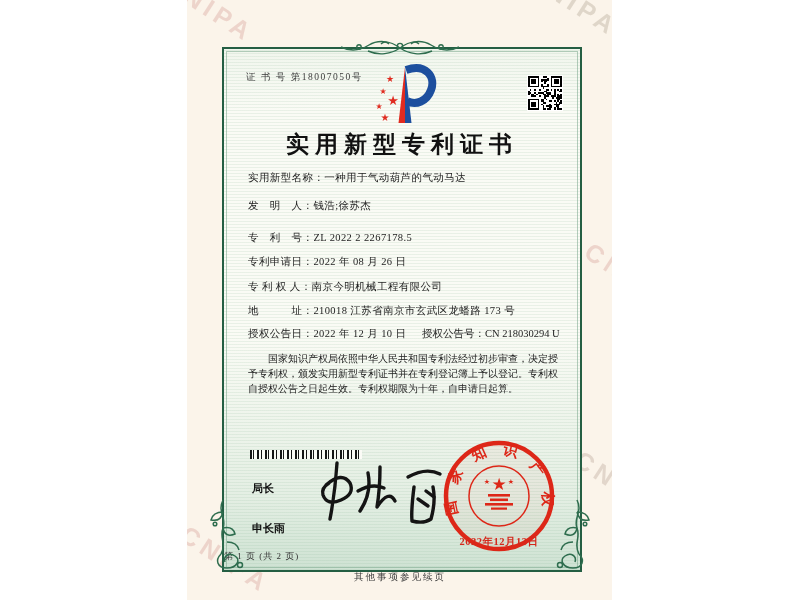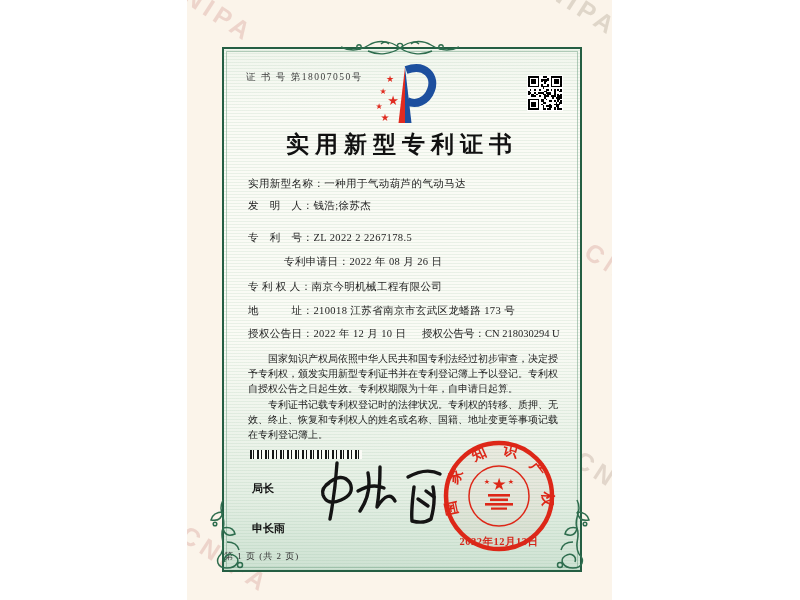--- a/index.html
+++ b/index.html
@@ -32,21 +32,21 @@
 
   .cert-no{position:absolute;left:22px;top:22px;font-size:9.5px;letter-spacing:1.5px;color:#3b3b3b;}
 
   .logo{position:absolute;left:148px;top:12px;width:66px;height:70px;}
   .qr{position:absolute;left:303px;top:26px;width:34px;height:34px;background:#fff;padding:1px;}
 
   .title{position:absolute;left:0;top:80px;width:100%;text-align:center;
     font-size:23px;font-weight:bold;letter-spacing:6px;color:#111;}
 
   .field{position:absolute;left:24px;font-size:10.5px;color:#1d1d1d;letter-spacing:0.4px;white-space:nowrap;}
-  .f0{top:128px;} .f1{top:150px;} .f2{top:182px;} .f3{top:206px;margin-left:36px;}
+  .f0{top:122px;} .f1{top:150px;} .f2{top:182px;} .f3{top:206px;}
   .f4{top:231px;} .f5{top:255px;} .f6{top:278px;}
   .field .lab{display:inline-block;}
   .grant-no{position:absolute;left:198px;top:278px;font-size:10.5px;color:#1d1d1d;white-space:nowrap;}
 
   .paras{position:absolute;left:24px;top:303px;width:310px;color:#222;}
   .paras p{margin:0 0 2px 0;font-size:10px;line-height:14.8px;text-align:justify;text-indent:2em;}
 
   .barcode{position:absolute;left:26px;top:401px;width:112px;height:9px;
     background:repeating-linear-gradient(90deg,#161616 0 2px,#fbfbf6 2px 3px,#161616 3px 4px,#fbfbf6 4px 7px,#161616 7px 9px,#fbfbf6 9px 11px,#161616 11px 12px,#fbfbf6 12px 15px);}
 
@@ -233,21 +233,20 @@
       <div class="field f1"><span class="lab">发　明　人：</span><span>钱浩;徐苏杰</span></div>
       <div class="field f2"><span class="lab">专　利　号：</span><span>ZL 2022 2 2267178.5</span></div>
       <div class="field f3"><span class="lab">专利申请日：</span><span>2022 年 08 月 26 日</span></div>
       <div class="field f4"><span class="lab">专 利 权 人：</span><span>南京今明机械工程有限公司</span></div>
       <div class="field f5"><span class="lab">地　　　址：</span><span>210018 江苏省南京市玄武区龙蟠路 173 号</span></div>
       <div class="field f6"><span class="lab">授权公告日：</span><span>2022 年 12 月 10 日</span></div>
       <div class="grant-no"><span class="lab">授权公告号：</span><span>CN 218030294 U</span></div>
 
       <div class="paras">
         <p>国家知识产权局依照中华人民共和国专利法经过初步审查，决定授予专利权，颁发实用新型专利证书并在专利登记簿上予以登记。专利权自授权公告之日起生效。专利权期限为十年，自申请日起算。</p>
-        <p>专利证书记载专利权登记时的法律状况。专利权的转移、质押、无效、终止、恢复和专利权人的姓名或名称、国籍、地址变更等事项记载在专利登记簿上。</p>
       </div>
 
       <div class="barcode"></div>
 
       <div class="issuer-title">局长</div>
       <div class="issuer-name">申长雨</div>
 
       <svg class="signature" viewBox="0 0 160 92">
         <g fill="none" stroke="#141414" stroke-width="3.4" stroke-linecap="round" stroke-linejoin="round">
           <path d="M30,34 q16,-14 24,-2 q5,11 -9,17 q-14,6 -18,-5 q-2,-7 6,-12"></path>
@@ -314,14 +313,15 @@
         <path d="M16,2 C10,14 20,20 16,30 C12,40 20,46 14,56"></path>
         <path d="M14,56 C8,62 10,70 20,70 C30,70 34,62 28,58 C22,54 16,58 18,64"></path>
         <path d="M16,30 q10,-2 12,6 q-10,4 -12,-6"></path>
         <path d="M16,14 q-10,0 -12,8 q10,2 12,-8"></path>
         <circle cx="33" cy="67" r="2.5"></circle>
         <circle cx="8" cy="26" r="1.8"></circle>
         <path d="M20,44 q10,0 12,8"></path>
       </g>
     </svg>
 
+    <div class="footer-note">其他事项参见续页</div>
   </div>
 </div>
 
 </body></html>

